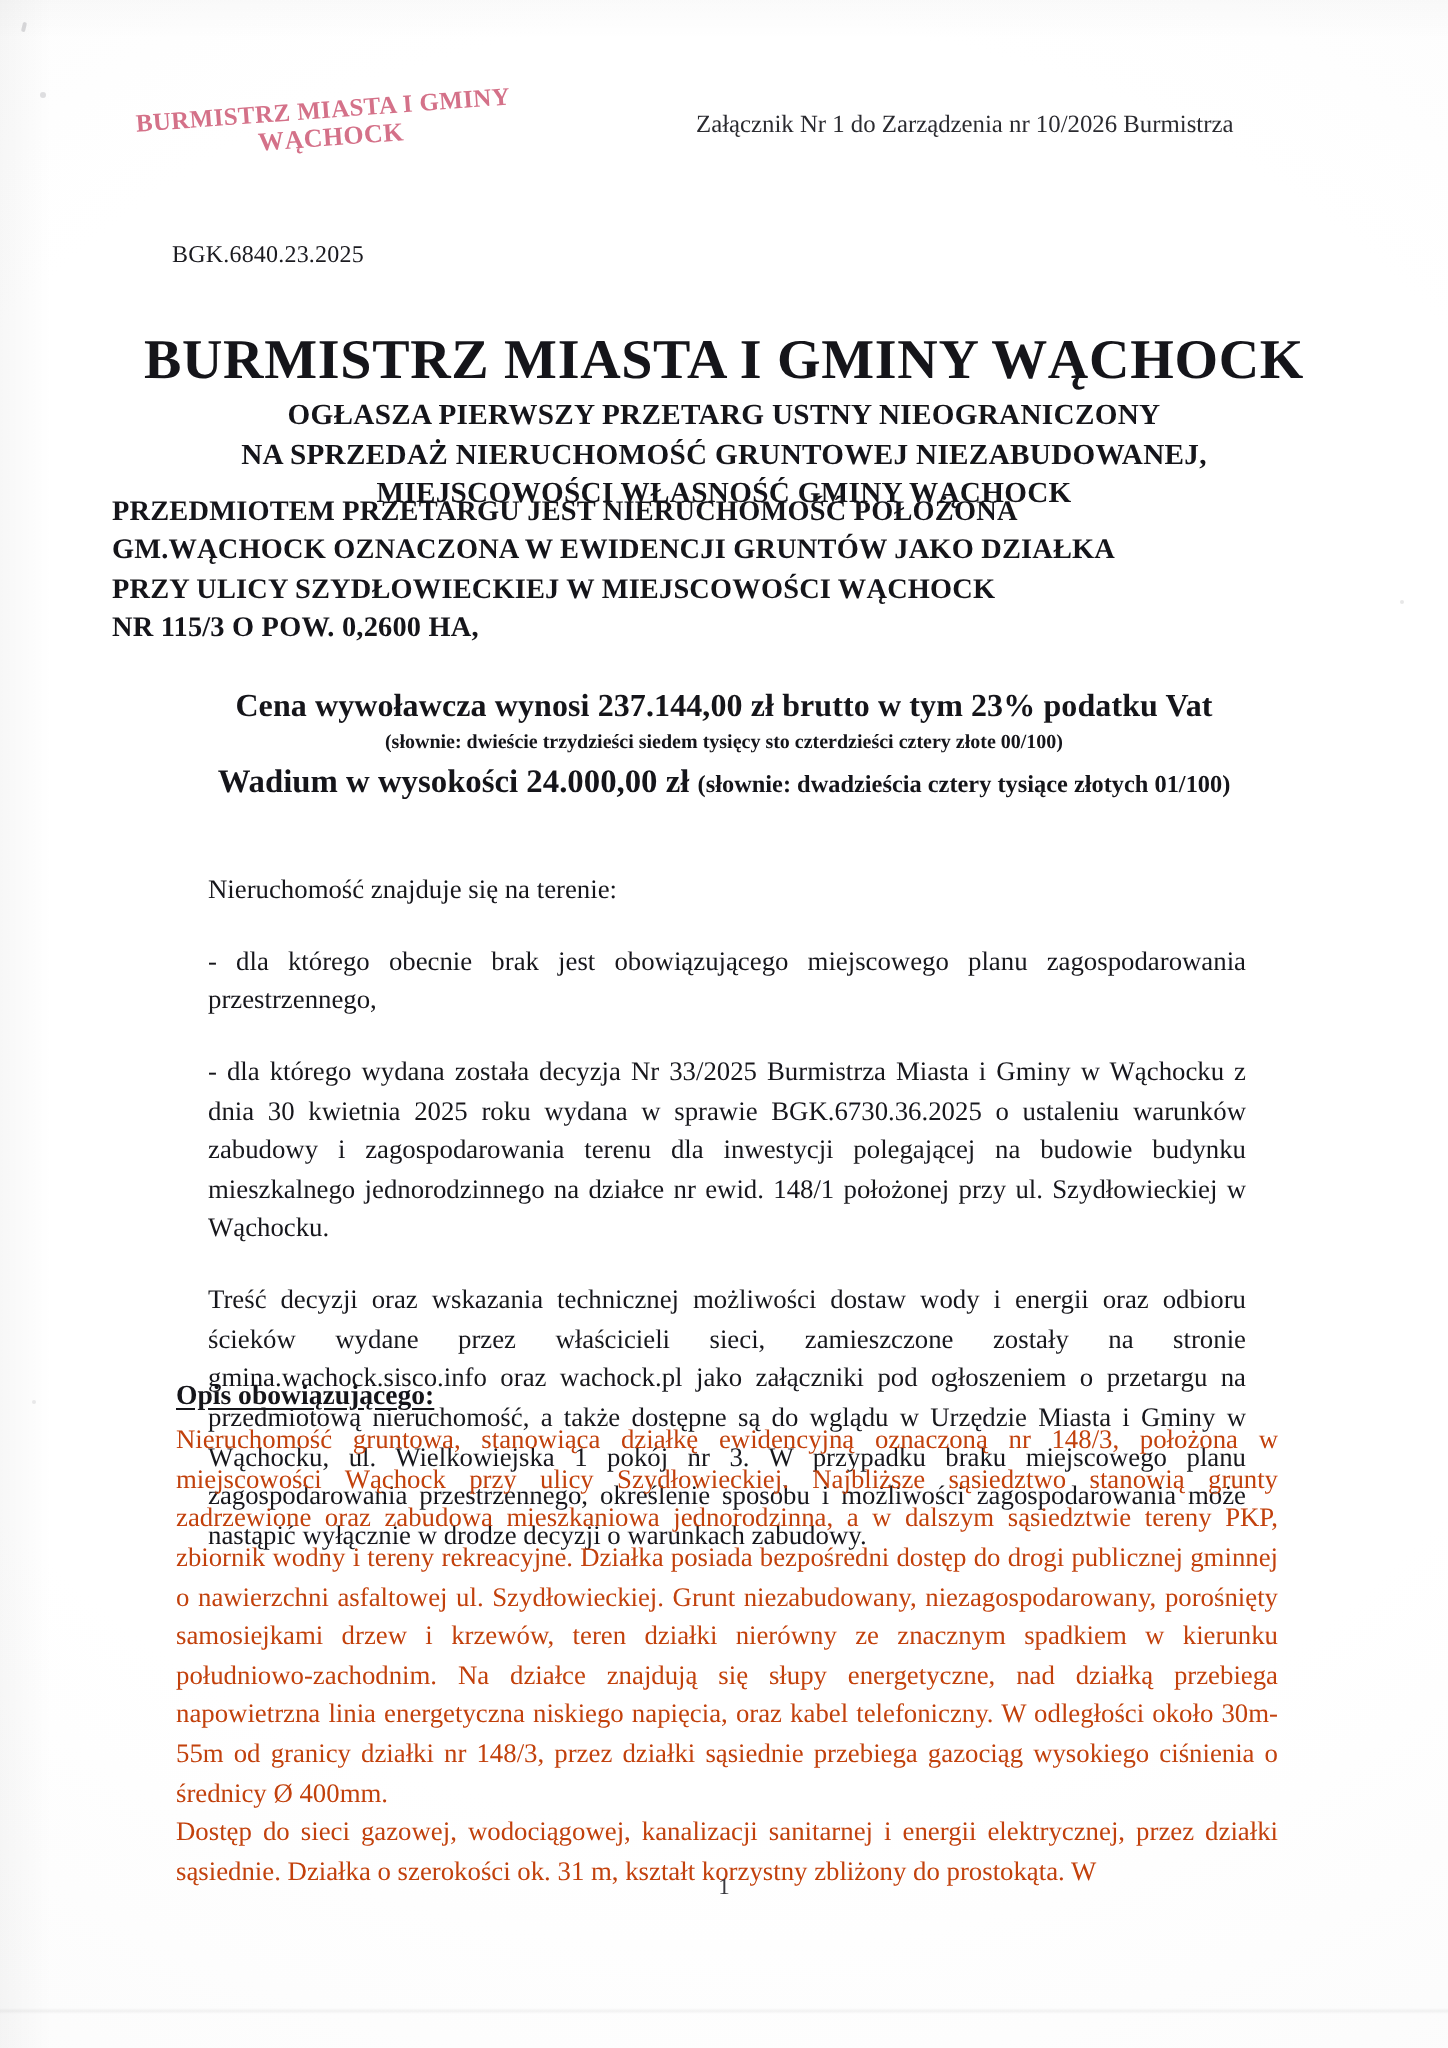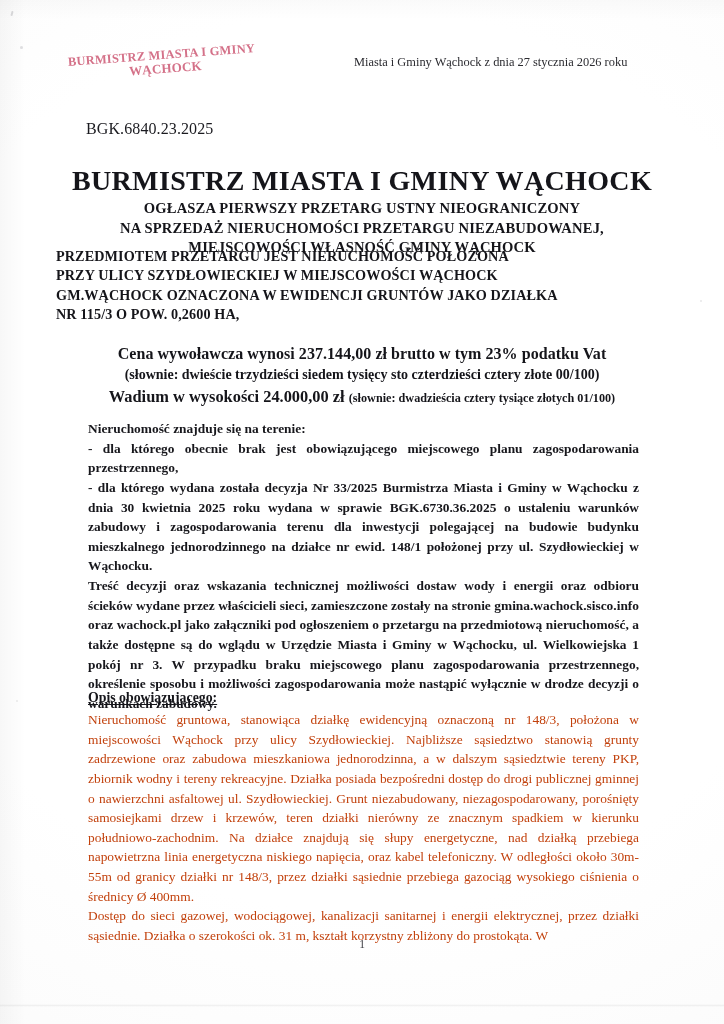--- a/index.html
+++ b/index.html
@@ -74,21 +74,21 @@
     text-align: left;
     color: #2b2b30;
   }
   .attach-ref .r2 { padding-left: 6px; display:block; }
 
   
   .case-no {
     position: absolute;
     left: 86px;
     top: 120px;
-    font-size: 16px;
+    font-size: 12px;
     letter-spacing: .1px;
     color: #1b1b20;
   }
 
   
   .title-block {
     position: absolute;
     left: 62px;
     top: 164px;
     width: 600px;
@@ -128,21 +128,21 @@
     width: 612px;
     text-align: center;
   }
   .price-block .price-main {
     font-size: 16px;
     font-weight: 700;
     letter-spacing: .05px;
     line-height: 1.3;
   }
   .price-block .price-words {
-    font-size: 14px;
+    font-size: 10px;
     font-weight: 700;
     line-height: 1.45;
   }
   .price-block .wadium {
     font-size: 16.4px;
     font-weight: 700;
     line-height: 1.3;
     margin-top: 1px;
   }
   .price-block .wadium .wadium-words {
@@ -156,21 +156,21 @@
     left: 88px;
     top: 419px;
     width: 551px;
     font-size: 13.4px;
     line-height: 1.465;
     text-align: justify;
     text-justify: inter-word;
     color: #17171c;
     hyphens: none;
   }
-  .body-text p { margin: 0; font-weight: bold; }
+  .body-text p { margin: 16px; }
   .body-text p.nojust { text-align: left; }
 
   .section-head {
     position: absolute;
     left: 88px;
     top: 690px;
     font-size: 13.8px;
     font-weight: 700;
     text-decoration: underline;
     text-underline-offset: 2px;
@@ -208,36 +208,36 @@
   <div class="speck s2"></div>
   <div class="speck s3"></div>
   <div class="speck s4"></div>
 
   <div class="stamp">
     <span class="l1">BURMISTRZ MIASTA I GMINY</span>
     <span class="l2">WĄCHOCK</span>
   </div>
 
   <div class="attach-ref">
-    <span class="r2">Miasta i Gminy Wąchock z dnia 27 stycznia 2026 roku</span>
+    <span class="r1">Załącznik Nr 1 do Zarządzenia nr 10/2026 Burmistrza</span>
   </div>
 
   <div class="case-no">BGK.6840.23.2025</div>
 
   <div class="title-block">
     <div class="h-main">BURMISTRZ MIASTA I GMINY WĄCHOCK</div>
     <div class="h-sub">OGŁASZA PIERWSZY PRZETARG USTNY NIEOGRANICZONY</div>
-    <div class="h-sub">NA SPRZEDAŻ NIERUCHOMOŚCI PRZETARGU NIEZABUDOWANEJ,</div>
+    <div class="h-sub">NA SPRZEDAŻ NIERUCHOMOŚĆ GRUNTOWEJ NIEZABUDOWANEJ,</div>
     <div class="h-sub">MIEJSCOWOŚCI WŁASNOŚĆ GMINY WĄCHOCK</div>
   </div>
 
   <div class="subject-block">
     <div>PRZEDMIOTEM PRZETARGU JEST NIERUCHOMOŚĆ POŁOŻONA</div>
+    <div>GM.WĄCHOCK OZNACZONA W EWIDENCJI GRUNTÓW JAKO DZIAŁKA</div>
     <div>PRZY ULICY SZYDŁOWIECKIEJ W MIEJSCOWOŚCI WĄCHOCK</div>
-    <div>GM.WĄCHOCK OZNACZONA W EWIDENCJI GRUNTÓW JAKO DZIAŁKA</div>
     <div>NR 115/3 O POW. 0,2600 HA,</div>
   </div>
 
   <div class="price-block">
     <div class="price-main">Cena wywoławcza wynosi 237.144,00 zł brutto w tym 23% podatku Vat</div>
     <div class="price-words">(słownie: dwieście trzydzieści siedem tysięcy sto czterdzieści cztery złote 00/100)</div>
     <div class="wadium">
       <span>Wadium w wysokości 24.000,00 zł</span>
       <span class="wadium-words">(słownie: dwadzieścia cztery tysiące złotych 01/100)</span>
     </div>

